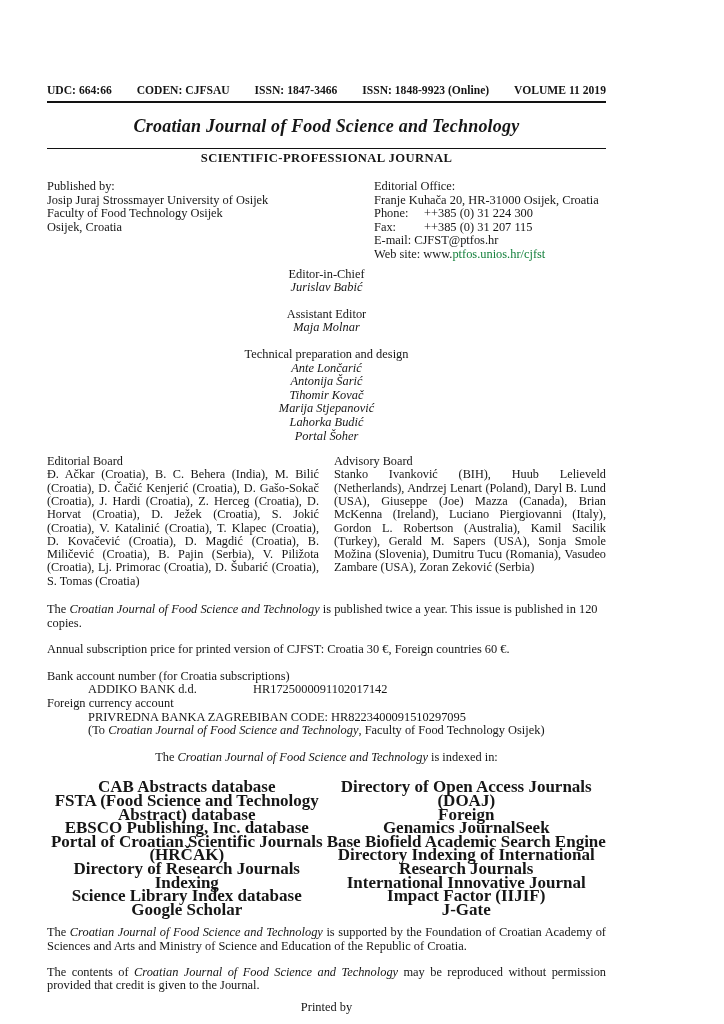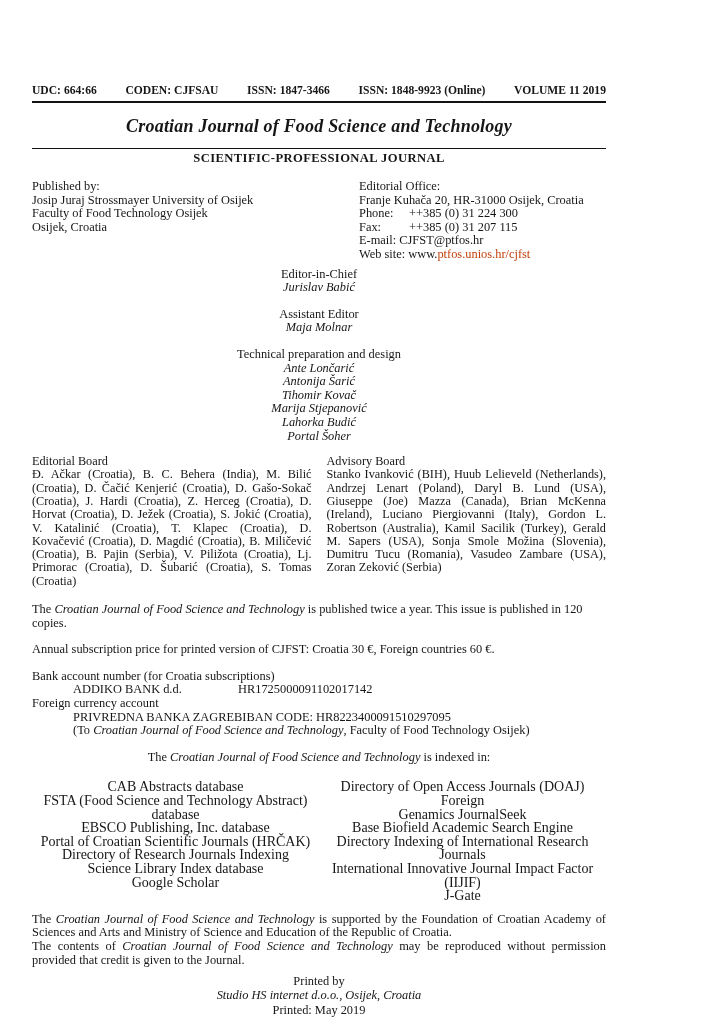--- a/index.html
+++ b/index.html
@@ -1,20 +1,20 @@
 <!DOCTYPE html>
 <html><head>
 <meta charset="utf-8">
 <style>
   html,body{margin:0;padding:0;background:#ffffff;}
   .page{
     position:relative;
     width:640px;height:1024px;
     box-sizing:border-box;
-    padding:84px 34px 0 32px;
+    padding:84px 34px 0 47px;
     background:#ffffff;
     font-family:"Liberation Serif", serif;
     color:#161616;
     overflow:hidden;
   }
   
   .header-row{
     display:flex;justify-content:space-between;align-items:baseline;
     font-weight:bold;font-size:11.6px;white-space:nowrap;
   }
@@ -27,40 +27,40 @@
   .rule-thin{border:none;border-top:1.8px solid #121212;margin:11px 0 0 0;}
   .journal-subtitle{
     text-align:center;margin-top:2px;
     font-size:12.6px;font-weight:bold;letter-spacing:0.4px;
   }
   
   .pub-grid{display:flex;margin-top:14px;font-size:12.4px;line-height:13.6px;}
   .pub-left{width:327px;flex:none;}
   .pub-right{flex:1;}
   .contact-label-fixed{display:inline-block;width:50px;}
-  .web-url{color:#c2410c;}
+  .web-url{color:#15803d;}
   
   .editors{text-align:center;margin-top:6px;font-size:12.4px;line-height:13.6px;}
   .ed-block{margin-top:13px;}
   .ed-block:first-child{margin-top:0;}
   .person{font-style:italic;}
   
   .boards{display:flex;gap:15px;margin-top:12px;font-size:12.25px;line-height:13.3px;}
   .board-col{flex:1;text-align:justify;}
   
-  .para{font-size:12.4px;line-height:13.6px;margin-top:0;}
+  .para{font-size:12.4px;line-height:13.6px;margin-top:12px;}
   .mt-lg{margin-top:15px;}
   .mt-md{margin-top:13px;}
   .indent{padding-left:41px;}
   .bank-name{display:inline-block;min-width:165px;font-weight:normal;}
   .center{text-align:center;}
   .just{text-align:justify;}
   .ital{font-style:italic;}
   
-  .index-grid{display:flex;margin-top:16px;font-size:14px;line-height:13.6px;}
+  .index-grid{display:flex;margin-top:16px;font-size:17px;line-height:13.6px;font-weight:bold;}
   .index-col{flex:1;text-align:center;}
   .footer-block{margin-top:10px;}
 </style>
 </head>
 <body>
 
 <div class="page">
 
   <div class="header-row">
     <span>UDC: 664:66</span>

